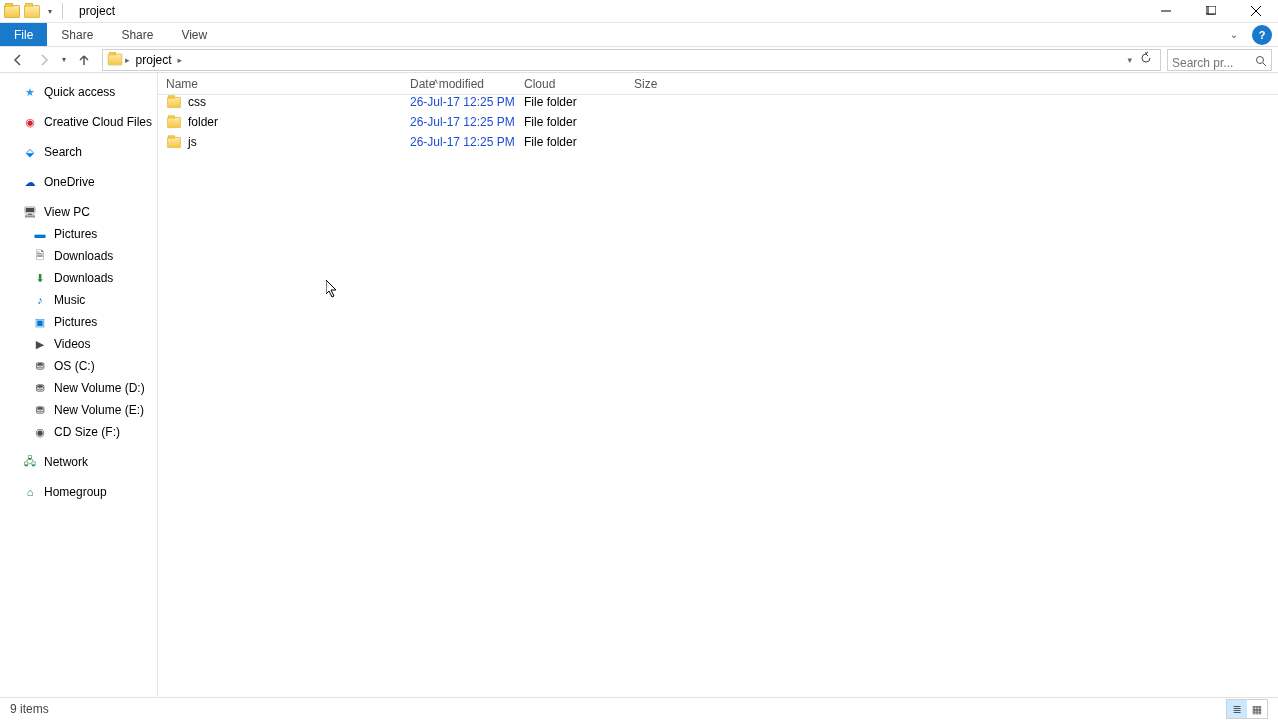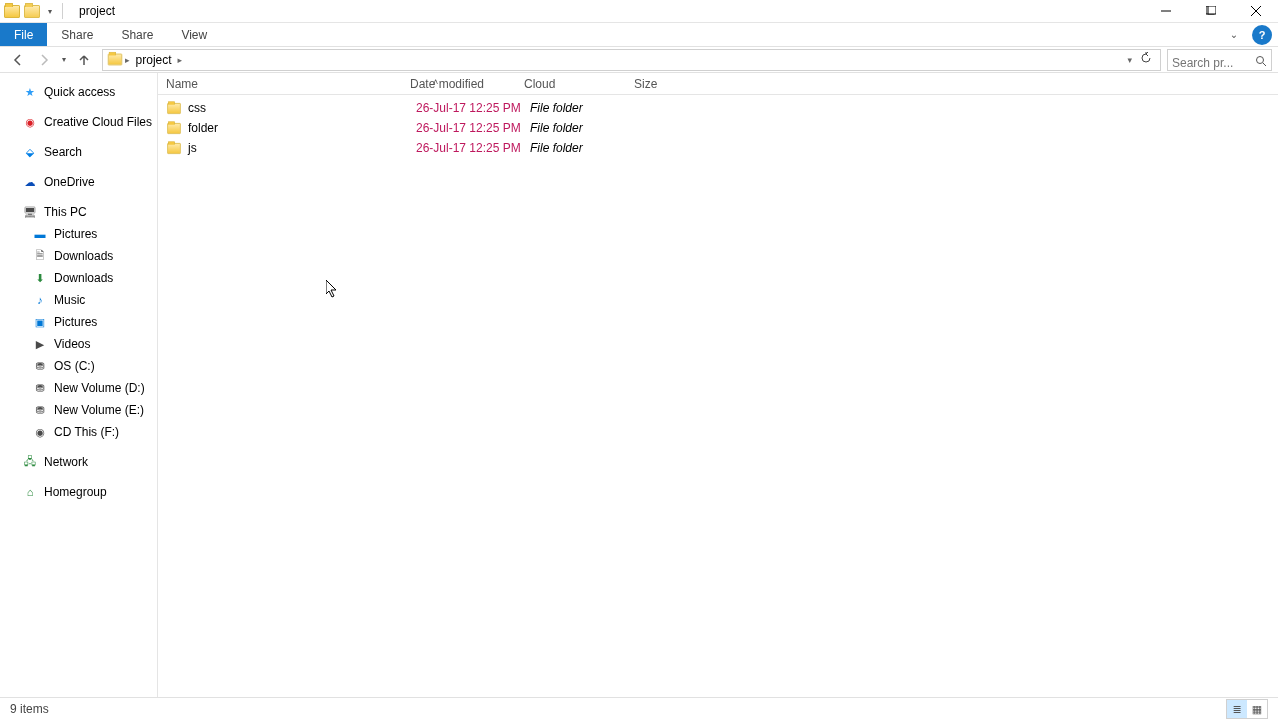--- a/index.html
+++ b/index.html
@@ -50,25 +50,25 @@
 .col-headers { height:22px; display:flex; align-items:center; border-bottom:1px solid #e5e5e5; color:#555; }
 .col-headers .col { padding-left:8px; display:flex; align-items:flex-end; height:100%; border-right:1px solid transparent; }
 .col.name { width:244px; }
 .col.date { width:114px; }
 .col.type { width:110px; }
 .col.size { width:72px; }
 .sort-ind { position:absolute; left:275px; top:0; font-size:9px; color:#555; }
 .col-wrap { position:relative; display:flex; width:100%; }
 
 .rows { flex:1; }
-.row { height:20px; display:flex; align-items:flex-end; }
+.row { height:20px; display:flex; align-items:flex-start; }
 .cell { padding-left:8px; overflow:hidden; white-space:nowrap; }
 .cell.name { width:244px; display:flex; align-items:center; gap:6px; }
-.cell.date { width:114px; color:#be185d;margin-left:6px; }
-.cell.type { width:110px; color:#000;font-style:italic; }
+.cell.date { width:114px; color:#1d4ed8; }
+.cell.type { width:110px; color:#000; }
 .cell.size { width:72px; }
 
 .cursor { position:absolute; left:326px; top:280px; font-size:16px; pointer-events:none; }
 
 
 .status { height:23px; border-top:1px solid #e1e1e1; display:flex; align-items:center; padding:0 10px; color:#444; }
 .status .sspacer { flex:1; }
 .view-toggle { display:flex; border:1px solid #d0d0d0; }
 .view-toggle .vbtn { width:20px; height:18px; display:flex; align-items:center; justify-content:center; color:#555; font-size:11px; }
 .view-toggle .vbtn.active { background:#cce8ff; }
@@ -174,21 +174,21 @@
         <span>Search</span>
       </div>
     <div class="side-group-gap"></div>
     <div class="side-item">
         <span class="sic ic-od">☁</span>
         <span>OneDrive</span>
       </div>
     <div class="side-group-gap"></div>
     <div class="side-item">
         <span class="sic ic-pc">🖥</span>
-        <span>This PC</span>
+        <span>View PC</span>
       </div>
     <div class="side-item sub">
         <span class="sic ic-dk">▬</span>
         <span>Pictures</span>
       </div>
     <div class="side-item sub">
         <span class="sic ic-doc">🗎</span>
         <span>Downloads</span>
       </div>
     <div class="side-item sub">
@@ -214,21 +214,21 @@
     <div class="side-item sub">
         <span class="sic ic-drv">⛃</span>
         <span>New Volume (D:)</span>
       </div>
     <div class="side-item sub">
         <span class="sic ic-drv">⛃</span>
         <span>New Volume (E:)</span>
       </div>
     <div class="side-item sub">
         <span class="sic ic-drv">◉</span>
-        <span>CD This (F:)</span>
+        <span>CD Size (F:)</span>
       </div>
     <div class="side-group-gap"></div>
     <div class="side-item">
         <span class="sic ic-net">🖧</span>
         <span>Network</span>
       </div>
     <div class="side-group-gap"></div>
     <div class="side-item">
         <span class="sic ic-hg">⌂</span>
         <span>Homegroup</span>

